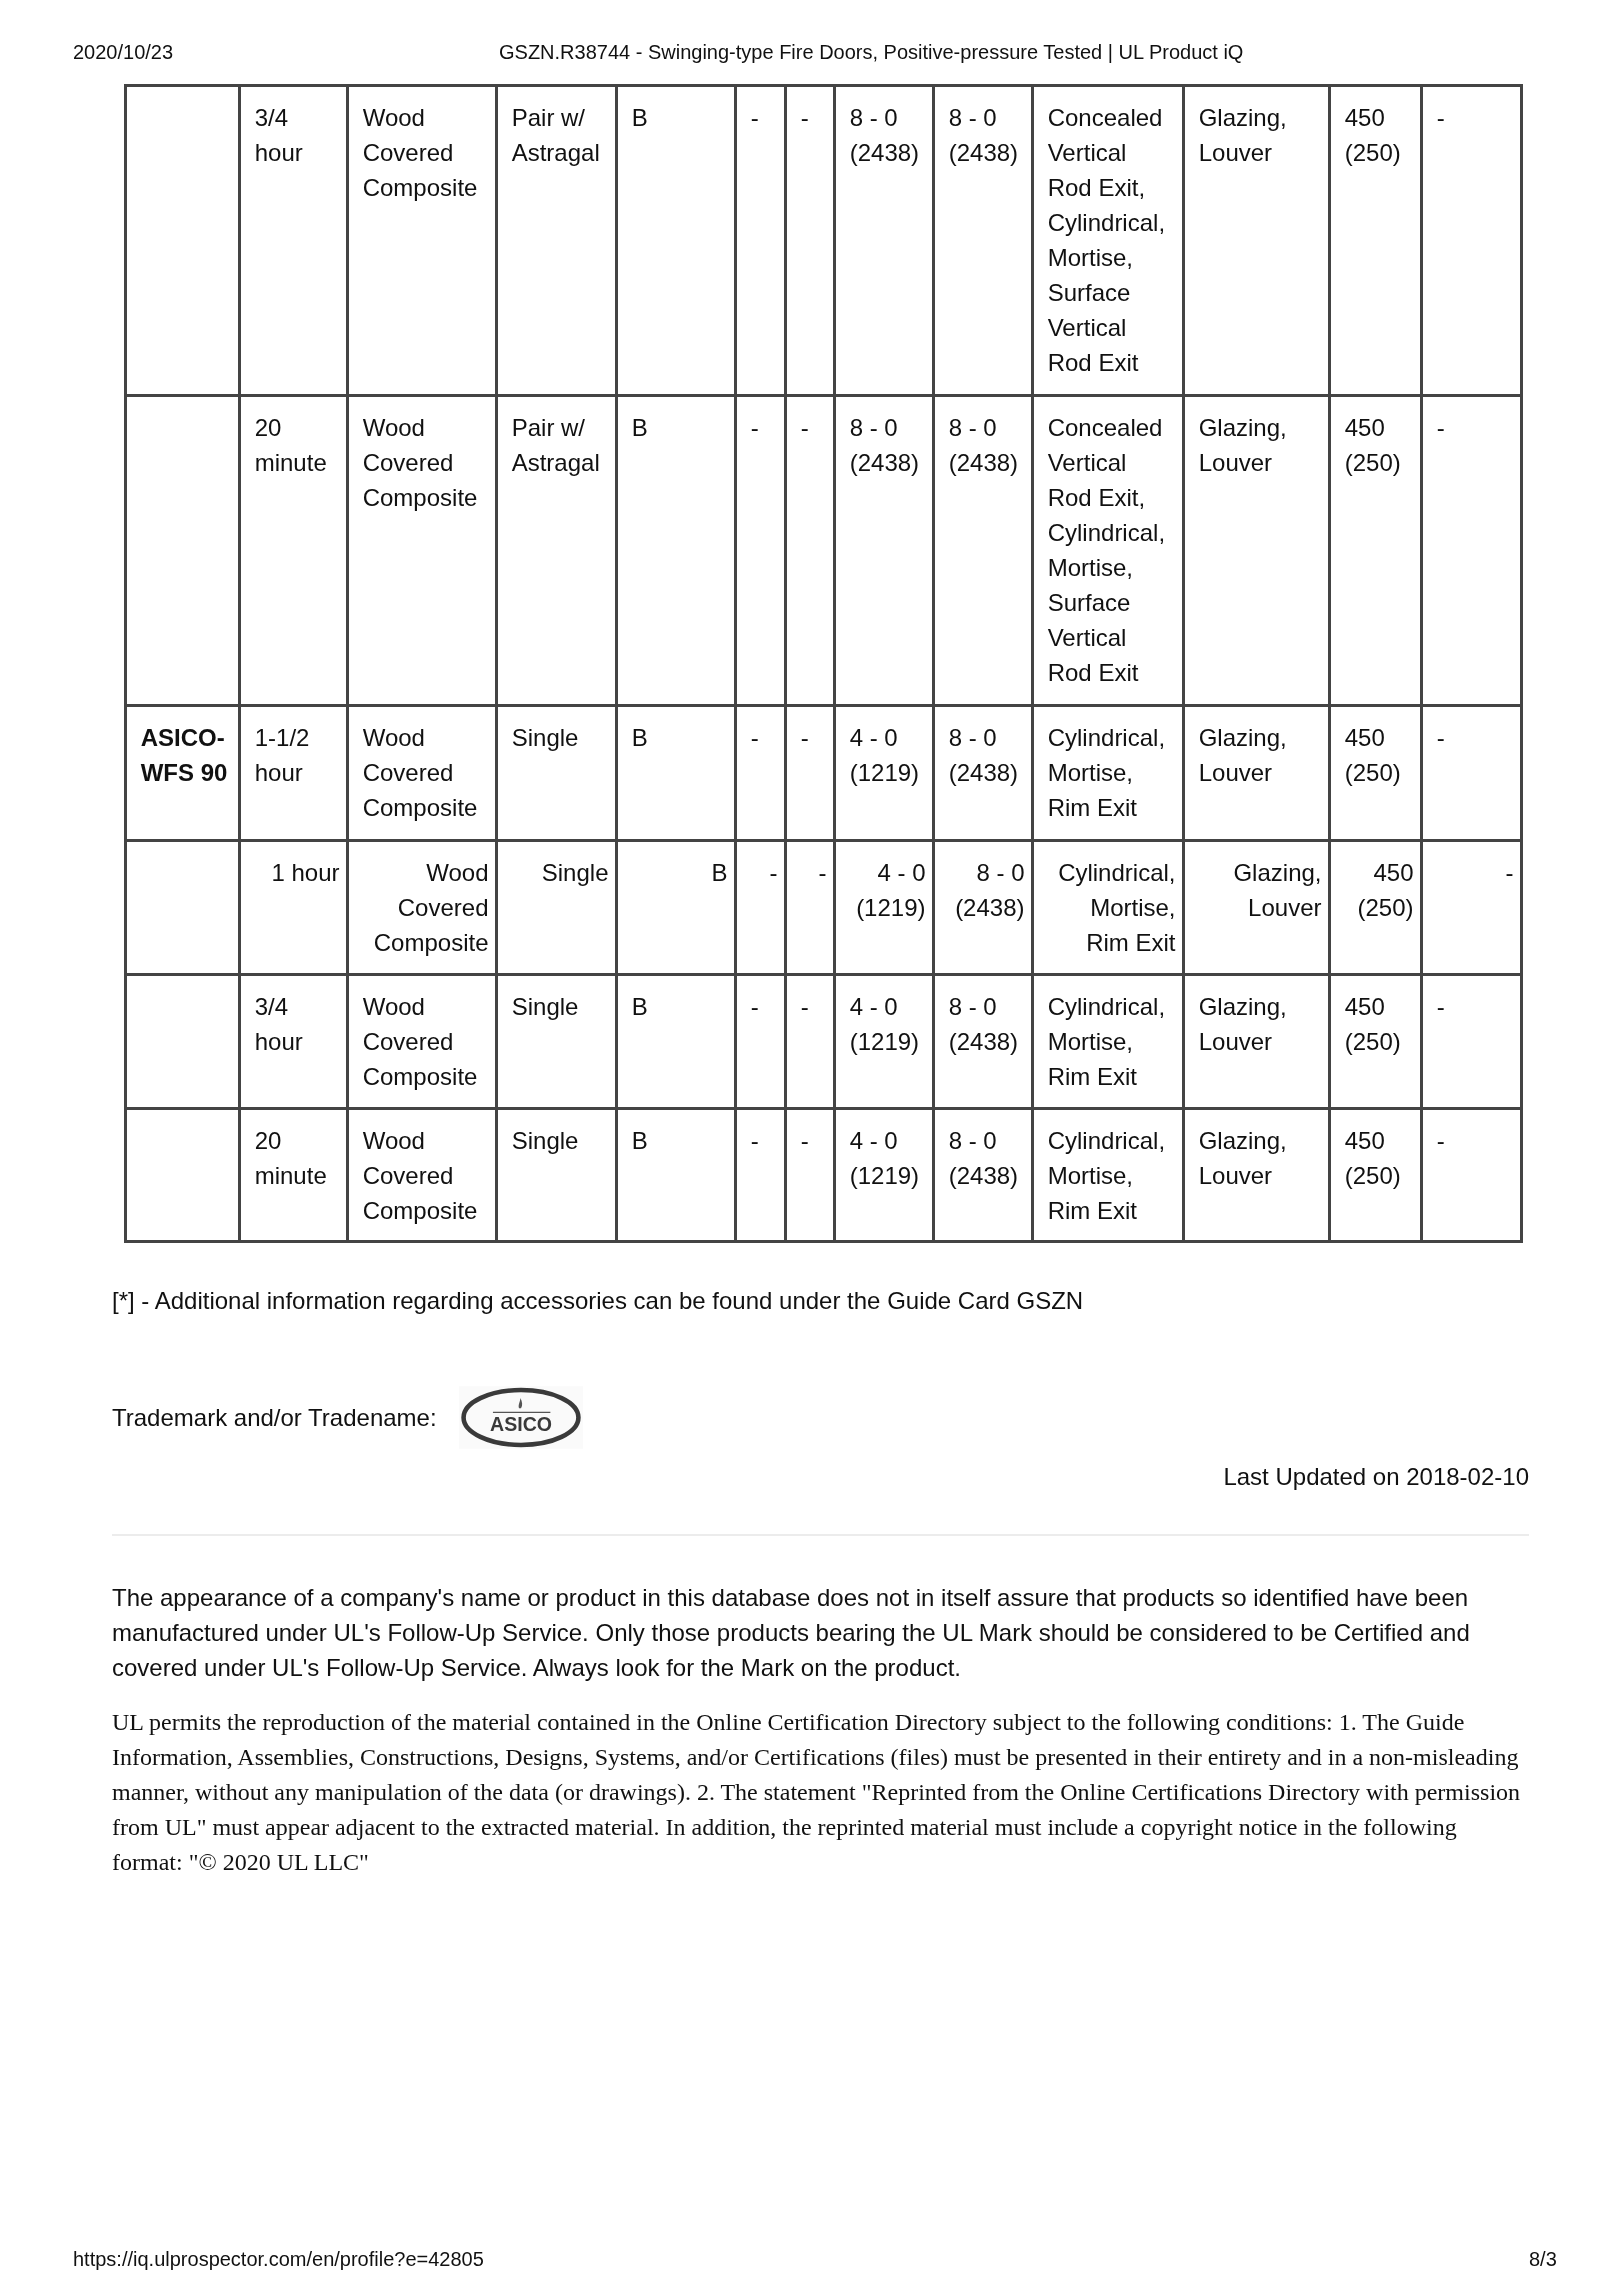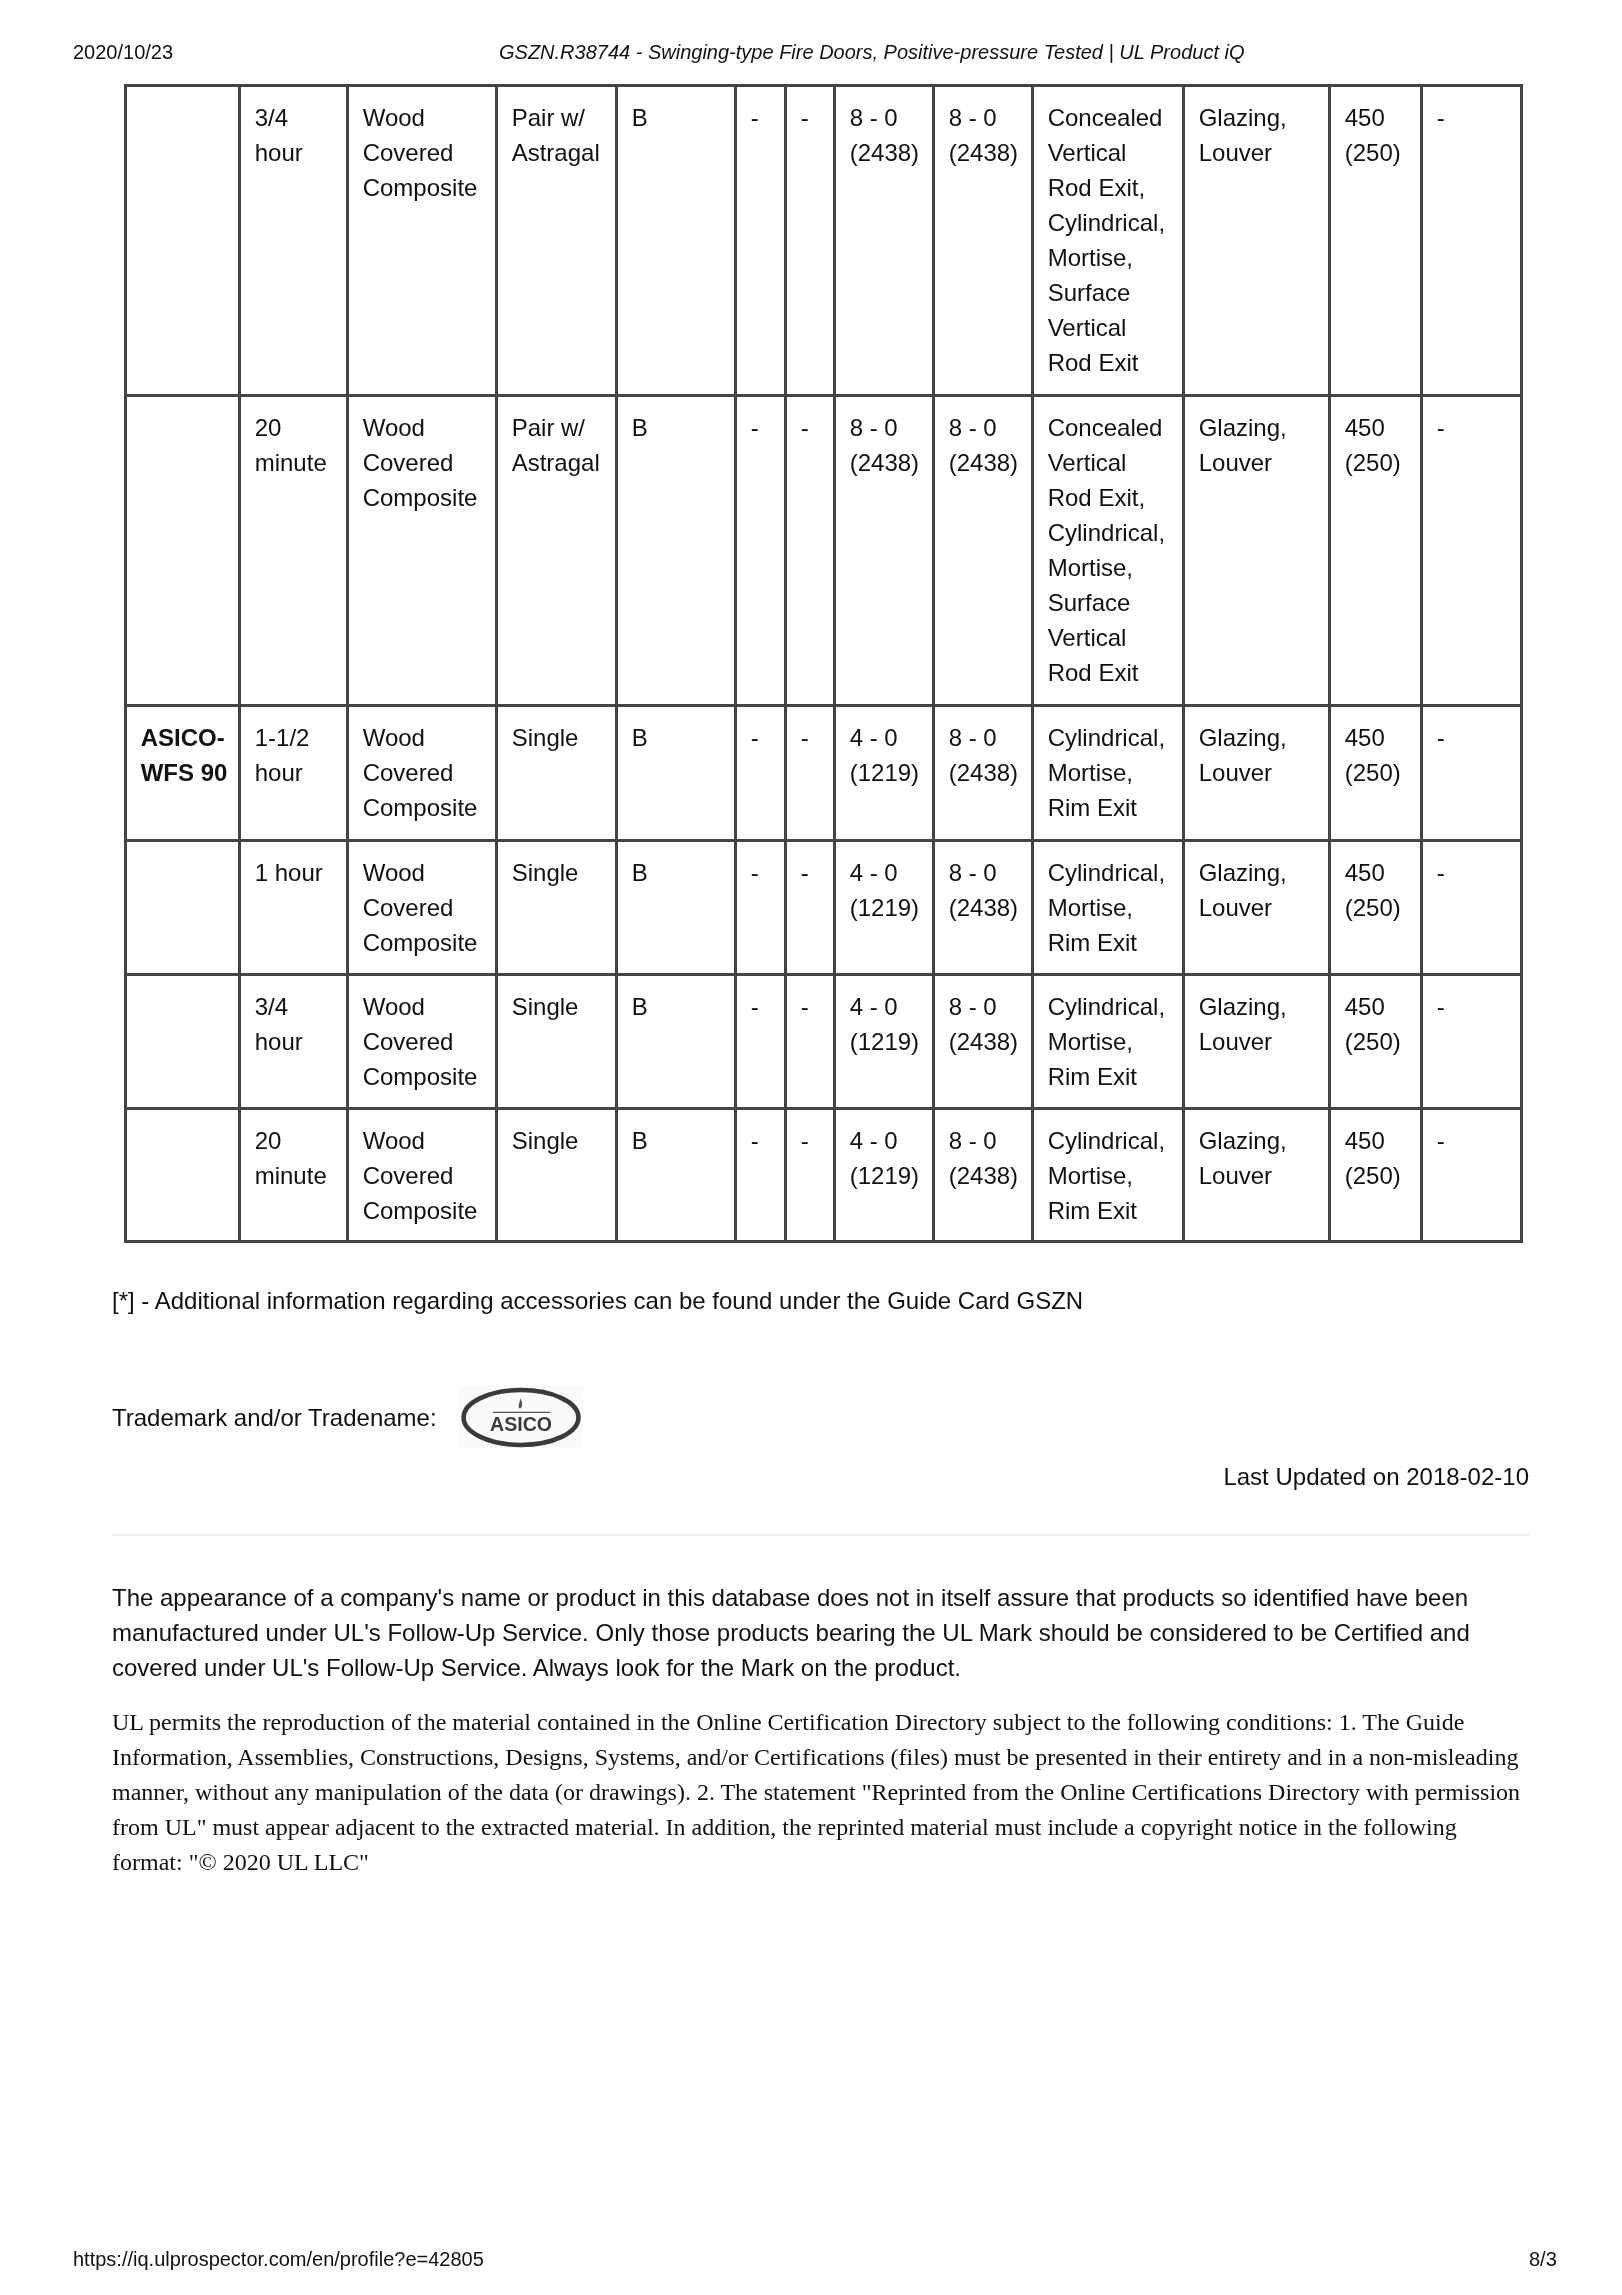--- a/index.html
+++ b/index.html
@@ -1,19 +1,19 @@
 <!DOCTYPE html>
 <html style="font-size:10.5px"><head>
 <meta charset="utf-8">
 <style>
   html, body { margin: 0; padding: 0; background: #ffffff; }
   body { width: 1623px; height: 2295px; position: relative; overflow: hidden; color: #111; }
   .hdr { position: absolute; font-family: "Liberation Sans", sans-serif; font-size: 20px; color: #111; white-space: nowrap; }
   #hdr-date { left: 73px; top: 41px; }
-  #hdr-title { left: 499px; top: 41px; font-style: italic; }
+  #hdr-title { left: 499px; top: 41px; }
   #ftr-url { left: 73px; top: 2248px; }
   #ftr-page { left: 1529px; top: 2248px; }
 
   table.grid {
     position: absolute; left: 124px; top: 84px;
     border-collapse: collapse; table-layout: fixed;
     font-family: "Liberation Sans", sans-serif; font-size: 24px; line-height: 35px; color: #111;
   }
   table.grid td {
     border: 3.9px solid #444444; vertical-align: top; padding: 13px 6.5px 0 13.7px;
@@ -91,21 +91,21 @@
         <td>B</td>
         <td>-</td>
         <td>-</td>
         <td>4 - 0 (1219)</td>
         <td>8 - 0 (2438)</td>
         <td>Cylindrical, Mortise, Rim Exit</td>
         <td>Glazing, Louver</td>
         <td>450 (250)</td>
         <td>-</td>
       </tr>
-      <tr style="height: 134px;">
+      <tr style="height: 134px; text-align: right;">
         <td class="model"></td>
         <td>1 hour</td>
         <td>Wood Covered Composite</td>
         <td>Single</td>
         <td>B</td>
         <td>-</td>
         <td>-</td>
         <td>4 - 0 (1219)</td>
         <td>8 - 0 (2438)</td>
         <td>Cylindrical, Mortise, Rim Exit</td>

